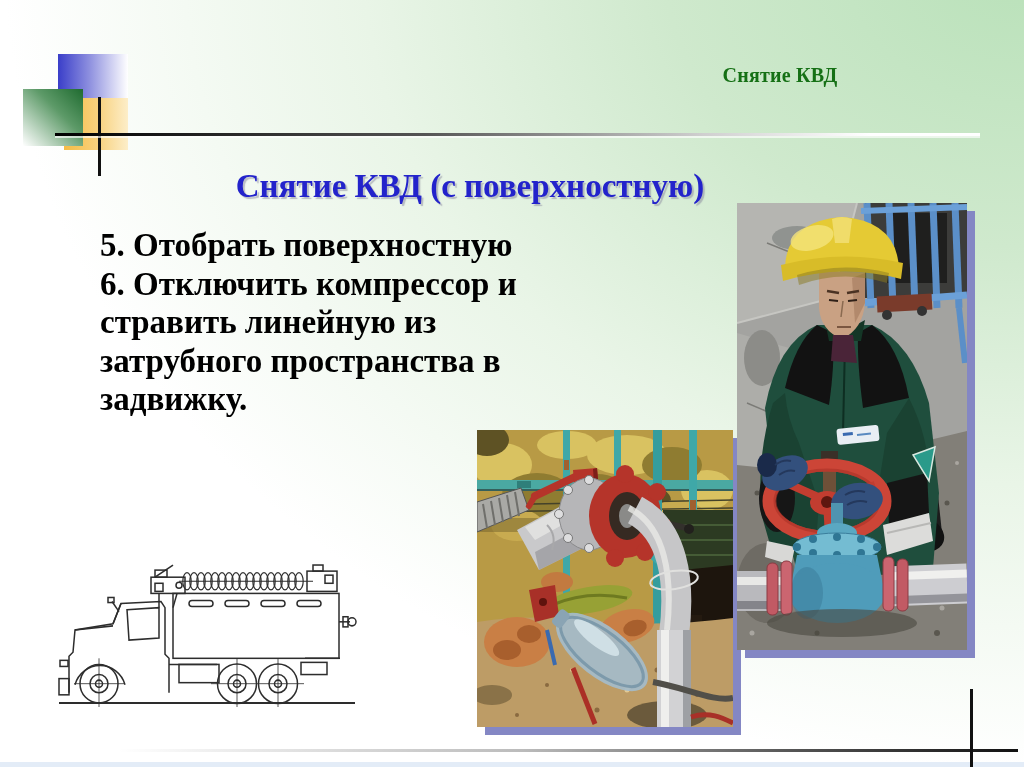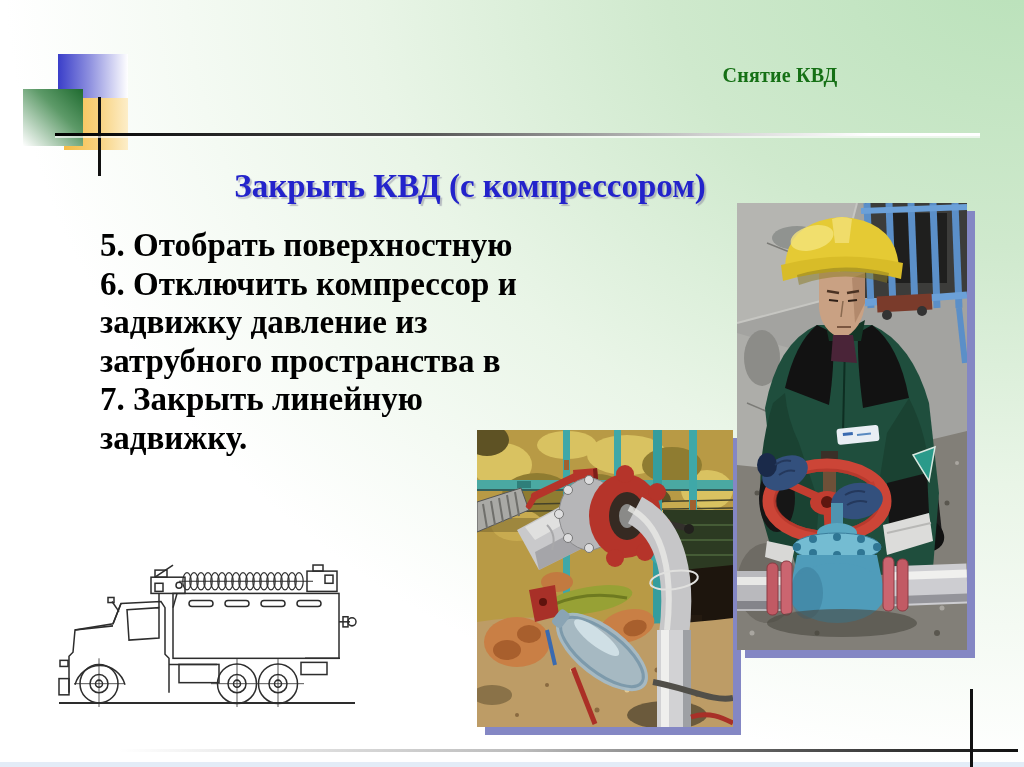--- a/index.html
+++ b/index.html
@@ -52,28 +52,27 @@
 <div class="slide">
 
   <div class="sq sq-blue"></div>
   <div class="sq sq-yellow"></div>
   <div class="sq sq-green"></div>
   <div class="vline-tl"></div>
   <div class="hline-top"></div>
 
   <div class="hdr">Снятие КВД</div>
 
-  <div class="title">Закрыть КВД (с компрессором)</div>
+  <div class="title">Снятие КВД (с поверхностную)</div>
 
   <div class="body-text">
     <div class="line">5. Отобрать поверхностную</div>
     <div class="line">6. Отключить компрессор и</div>
-    <div class="line">задвижку давление из</div>
+    <div class="line">стравить линейную из</div>
     <div class="line">затрубного пространства в</div>
-    <div class="line">7. Закрыть линейную</div>
     <div class="line">задвижку.</div>
   </div>
 
   <div class="truck">
     <svg viewBox="0 0 306 142" preserveAspectRatio="none">
       <g stroke="#2d2d2d" stroke-width="1.5" fill="none">
 
         <line x1="4" y1="138" x2="300" y2="138" stroke-width="2"></line>
 
         <path d="M14,128 L14,92 L18,88 L20,66 L58,60 L66,40 L106,38 L110,44 L110,90 L114,94 L114,128"></path>

